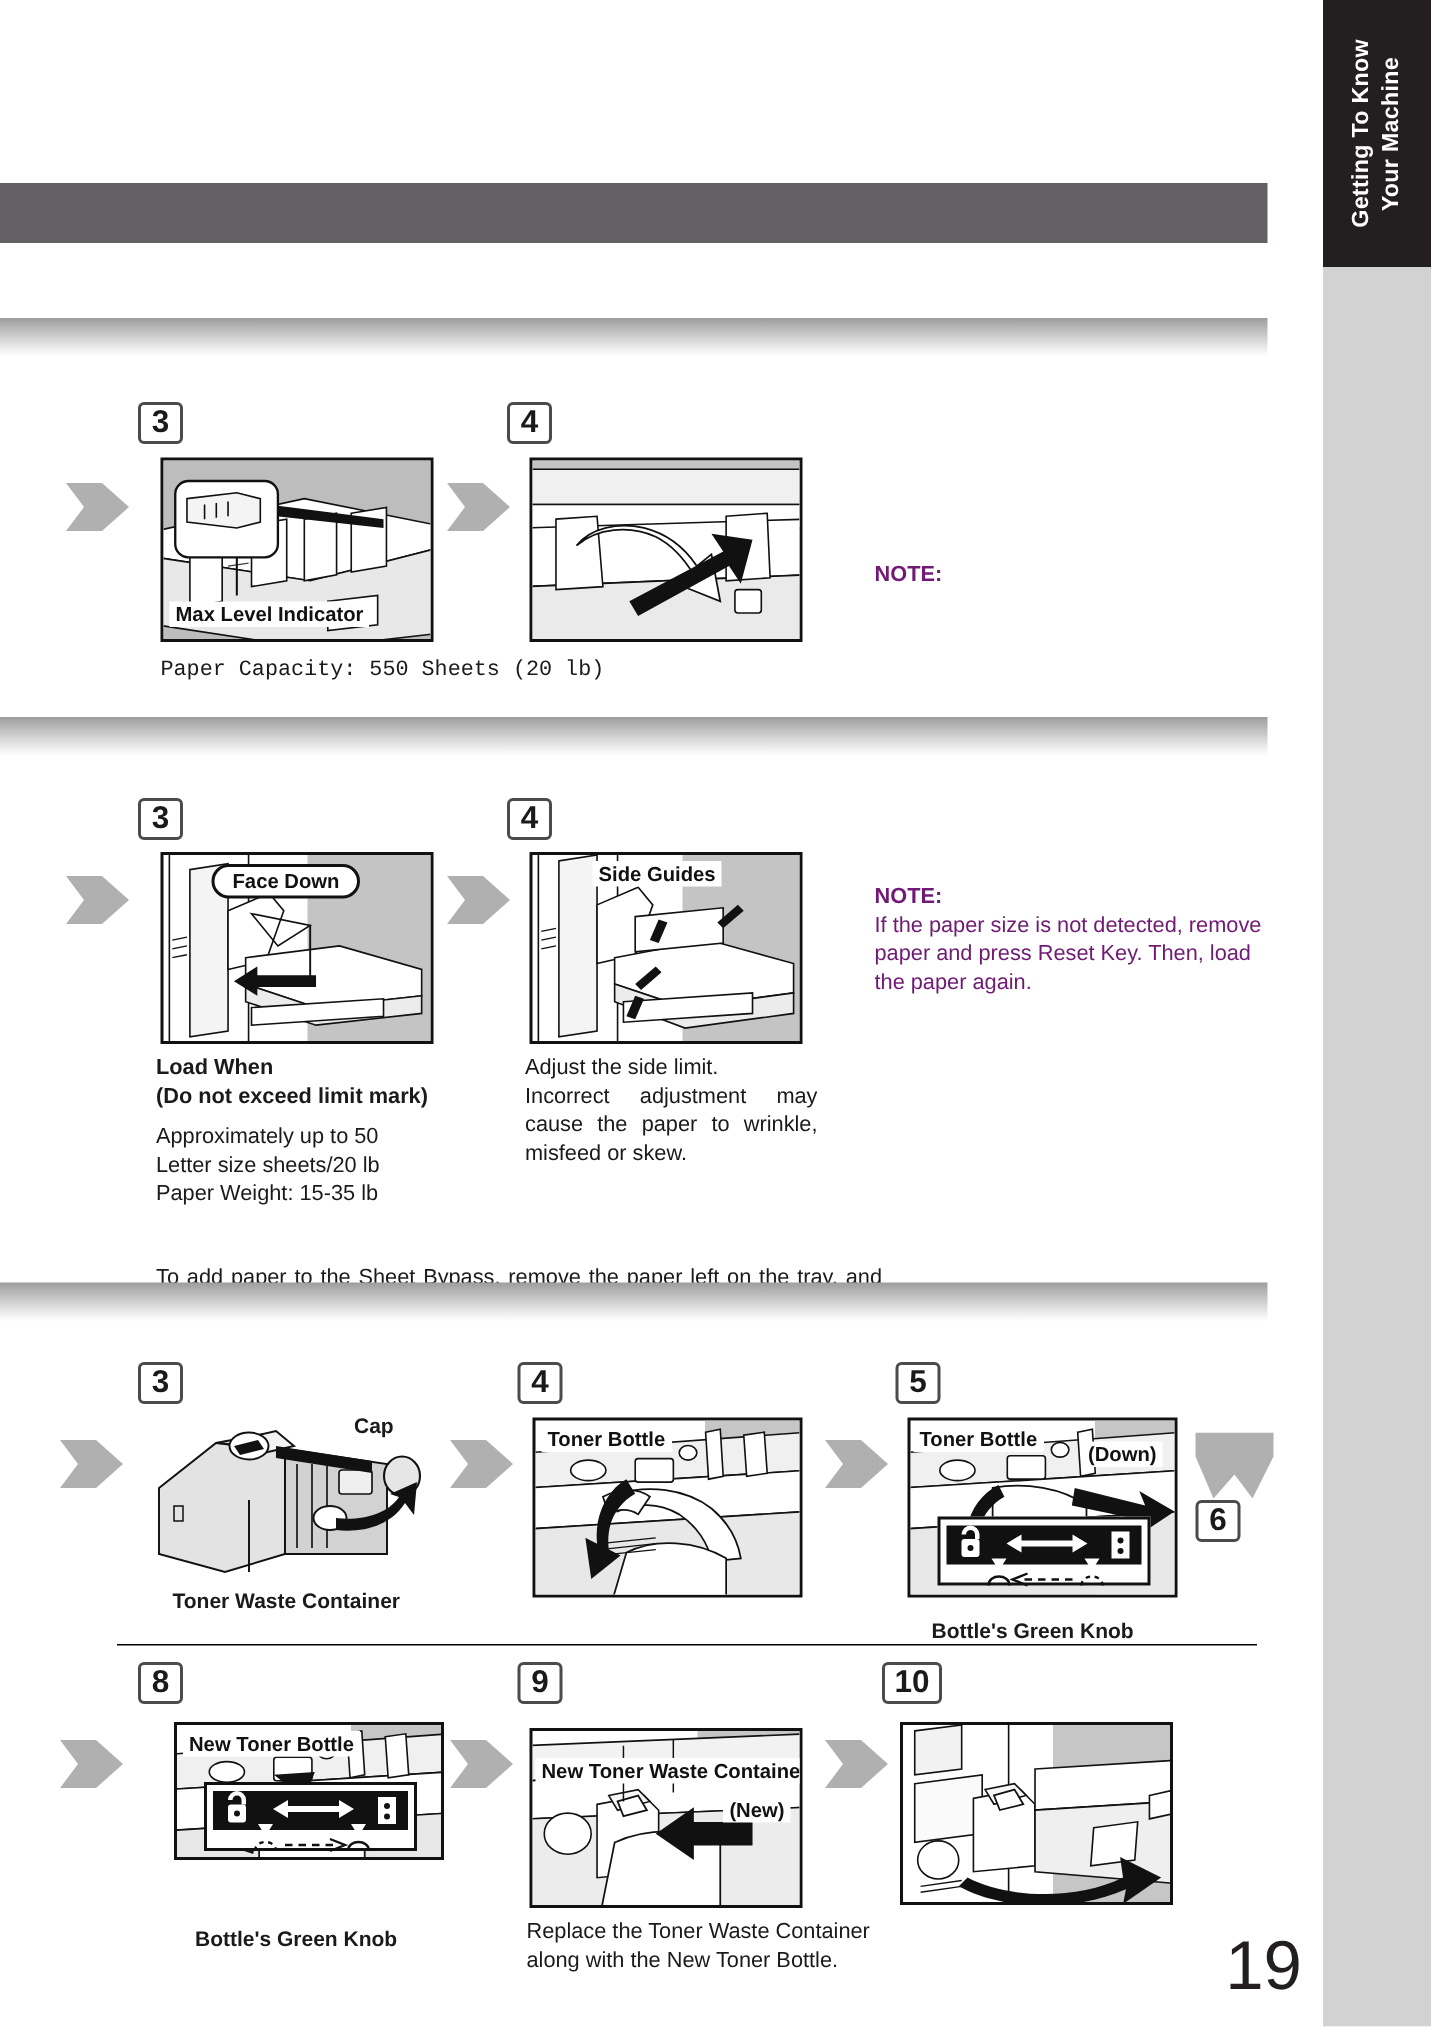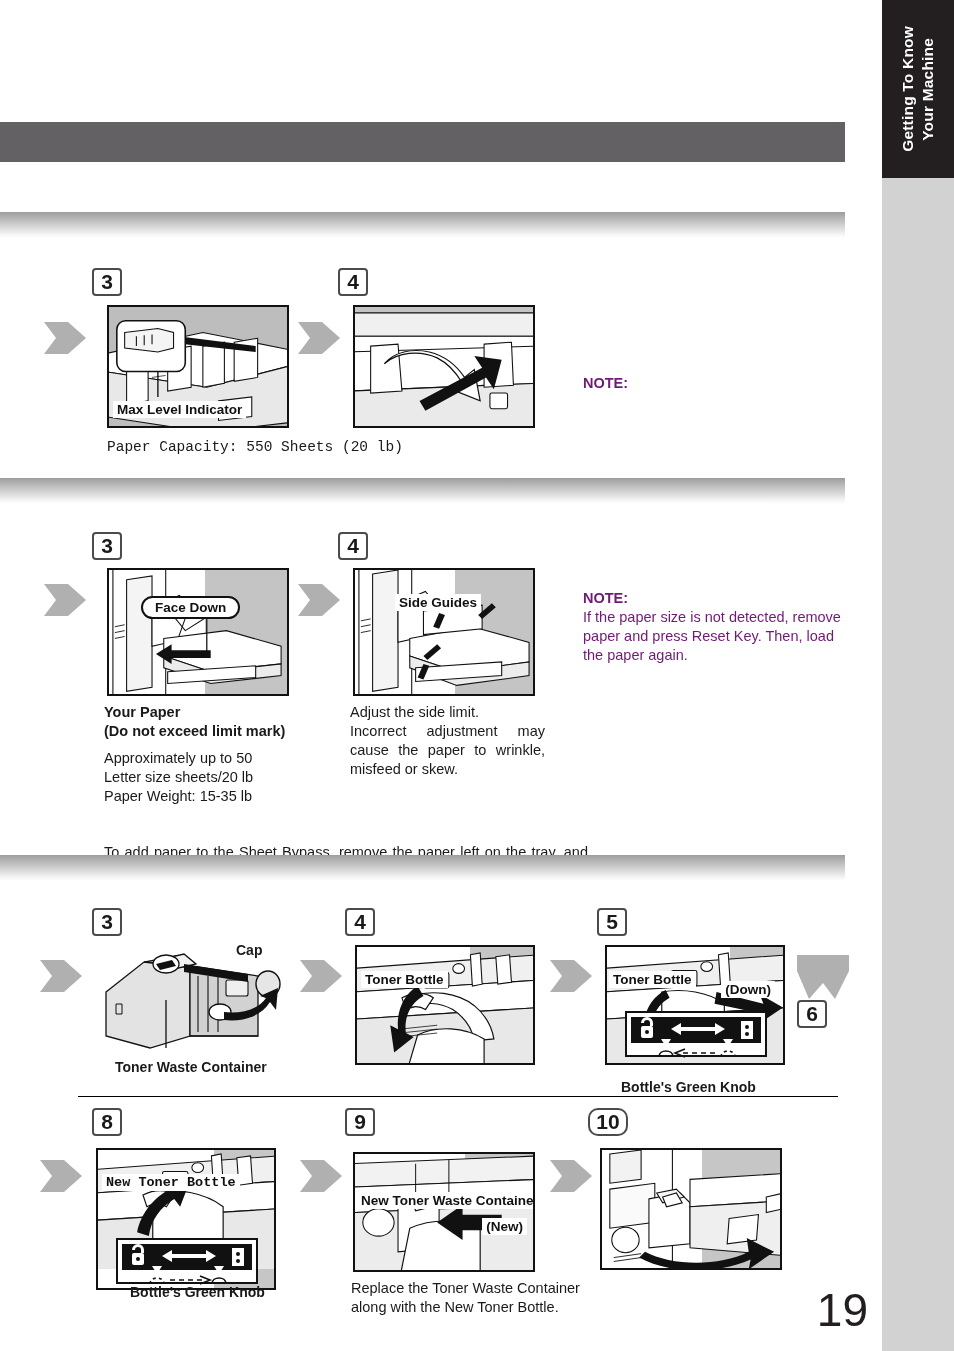--- a/index.html
+++ b/index.html
@@ -24,30 +24,30 @@
   .header-bar{position:absolute;left:0;top:122px;width:845px;height:40px;background:#636163;}
   .sect-div{position:absolute;left:0;width:845px;height:26px;
     background:linear-gradient(to bottom,#9d9d9d 0%,#b4b4b4 22%,#d8d8d8 58%,#f4f4f4 85%,#ffffff 100%);}
   .hrule{position:absolute;left:78px;width:760px;height:1px;background:#000;}
   
   .stepnum{
     position:absolute;width:30px;height:28px;border:2px solid #4b4b4b;border-radius:4px;
     background:#fff;display:flex;align-items:center;justify-content:center;
     font-weight:bold;font-size:21px;color:#1a1a1a;box-sizing:border-box;
   }
-  .stepnum.wide{width:40px;border-radius:10px;}
+  .stepnum.wide{width:40px;}
   .chev{position:absolute;}
   .chev svg{display:block;}
   .photo{position:absolute;border:2px solid #111;background:#fff;overflow:hidden;box-sizing:border-box;}
   .photo .bg-gray{position:absolute;right:0;top:0;bottom:0;width:42%;background:#c9c9c9;}
   .photo .bg-gray-full{position:absolute;inset:0;background:#c9c9c9;}
   .photo svg{position:absolute;inset:0;display:block;}
   .callout{
     position:absolute;background:#fff;color:#111;font-weight:bold;font-size:13.5px;
-    padding:1px 4px;white-space:nowrap;z-index:5;margin-top:20px;
+    padding:1px 4px;white-space:nowrap;z-index:5;
   }
   .callout.rounded{border:2px solid #111;border-radius:12px;padding:2px 12px;}
   .cap-lbl{position:absolute;font-weight:bold;font-size:14px;white-space:nowrap;}
   .body-text{position:absolute;font-size:14.5px;line-height:19px;color:#1a1a1a;}
   .note{position:absolute;font-size:14.5px;line-height:19px;color:#701a75;}
   .note .note-h{font-weight:bold;display:block;}
   .just{text-align:justify;text-align-last:left;}
   .pagenum{position:absolute;right:86px;bottom:14px;font-size:46px;color:#231f20;}
   .knobbar{
     position:absolute;background:#fff;border:2px solid #111;box-sizing:border-box;
@@ -196,21 +196,21 @@
     <g fill="#111">
       <path d="M140 34 L126 46 L130 50 L144 38 Z"></path>
       <path d="M86 44 L80 58 L86 60 L92 46 Z"></path>
       <path d="M84 76 L70 88 L74 92 L88 80 Z"></path>
       <path d="M70 96 L64 110 L70 112 L76 98 Z"></path>
     </g>
   </svg>
   <div class="callout" style="left:40px;top:4px;">Side Guides</div>
 </div>
 
-<div class="body-text" style="left:104px;top:703px;width:230px;font-weight:bold;">Your Paper</div>
+<div class="body-text" style="left:104px;top:703px;width:230px;font-weight:bold;">Load When</div>
 <div class="body-text" style="left:104px;top:722px;width:260px;font-weight:bold;">(Do not exceed limit mark)</div>
 <div class="body-text" style="left:104px;top:749px;width:260px;white-space:pre-line;">Approximately up to 50
 Letter size sheets/20 lb
 Paper Weight: 15-35 lb</div>
 
 <div class="body-text" style="left:350px;top:703px;width:198px;">Adjust the side limit.</div>
 <div class="body-text just" style="left:350px;top:722px;width:195px;">Incorrect adjustment may cause the paper to wrinkle, misfeed or skew.</div>
 
 <div class="body-text just" style="left:104px;top:843px;width:484px;">To add paper to the Sheet Bypass, remove the paper left on the tray, and align it with the added paper and load them together onto the tray.</div>
 
@@ -359,21 +359,21 @@
   <svg width="42" height="36" viewBox="0 0 42 36">
       <path d="M0 2 L24 2 L42 18 L24 34 L0 34 L12 18 Z" fill="#b0b0b0"></path>
     </svg>
 </div>
 <div class="chev" style="left:550px;top:1158px;">
   <svg width="42" height="36" viewBox="0 0 42 36">
       <path d="M0 2 L24 2 L42 18 L24 34 L0 34 L12 18 Z" fill="#b0b0b0"></path>
     </svg>
 </div>
 
-<div class="photo" style="left:96px;top:1148px;width:180px;height:142px;font-family:Liberation Mono, monospace;">
+<div class="photo" style="left:116px;top:1148px;width:180px;height:92px;">
   <div class="bg-gray" style="width:34%;background:#c6c6c6"></div>
   <svg viewBox="0 0 180 122" preserveAspectRatio="none">
     <g fill="#fff" stroke="#111" stroke-width="1.1">
       <path d="M-5 20 L185 6 L185 32 L-5 44 Z" fill="#f0f0f0"></path>
       <path d="M-5 44 L185 32 L185 60 L-5 72 Z" fill="#ffffff"></path>
       <path d="M-5 72 L185 60 L185 128 L-5 128 Z" fill="#e8e8e8"></path>
       <ellipse cx="34" cy="32" rx="12" ry="7"></ellipse>
       <rect x="66" y="22" width="26" height="16" rx="2"></rect>
       <ellipse cx="102" cy="18" rx="6" ry="5"></ellipse>
       <path d="M116 6 L126 4 L128 34 L118 36 Z"></path>

